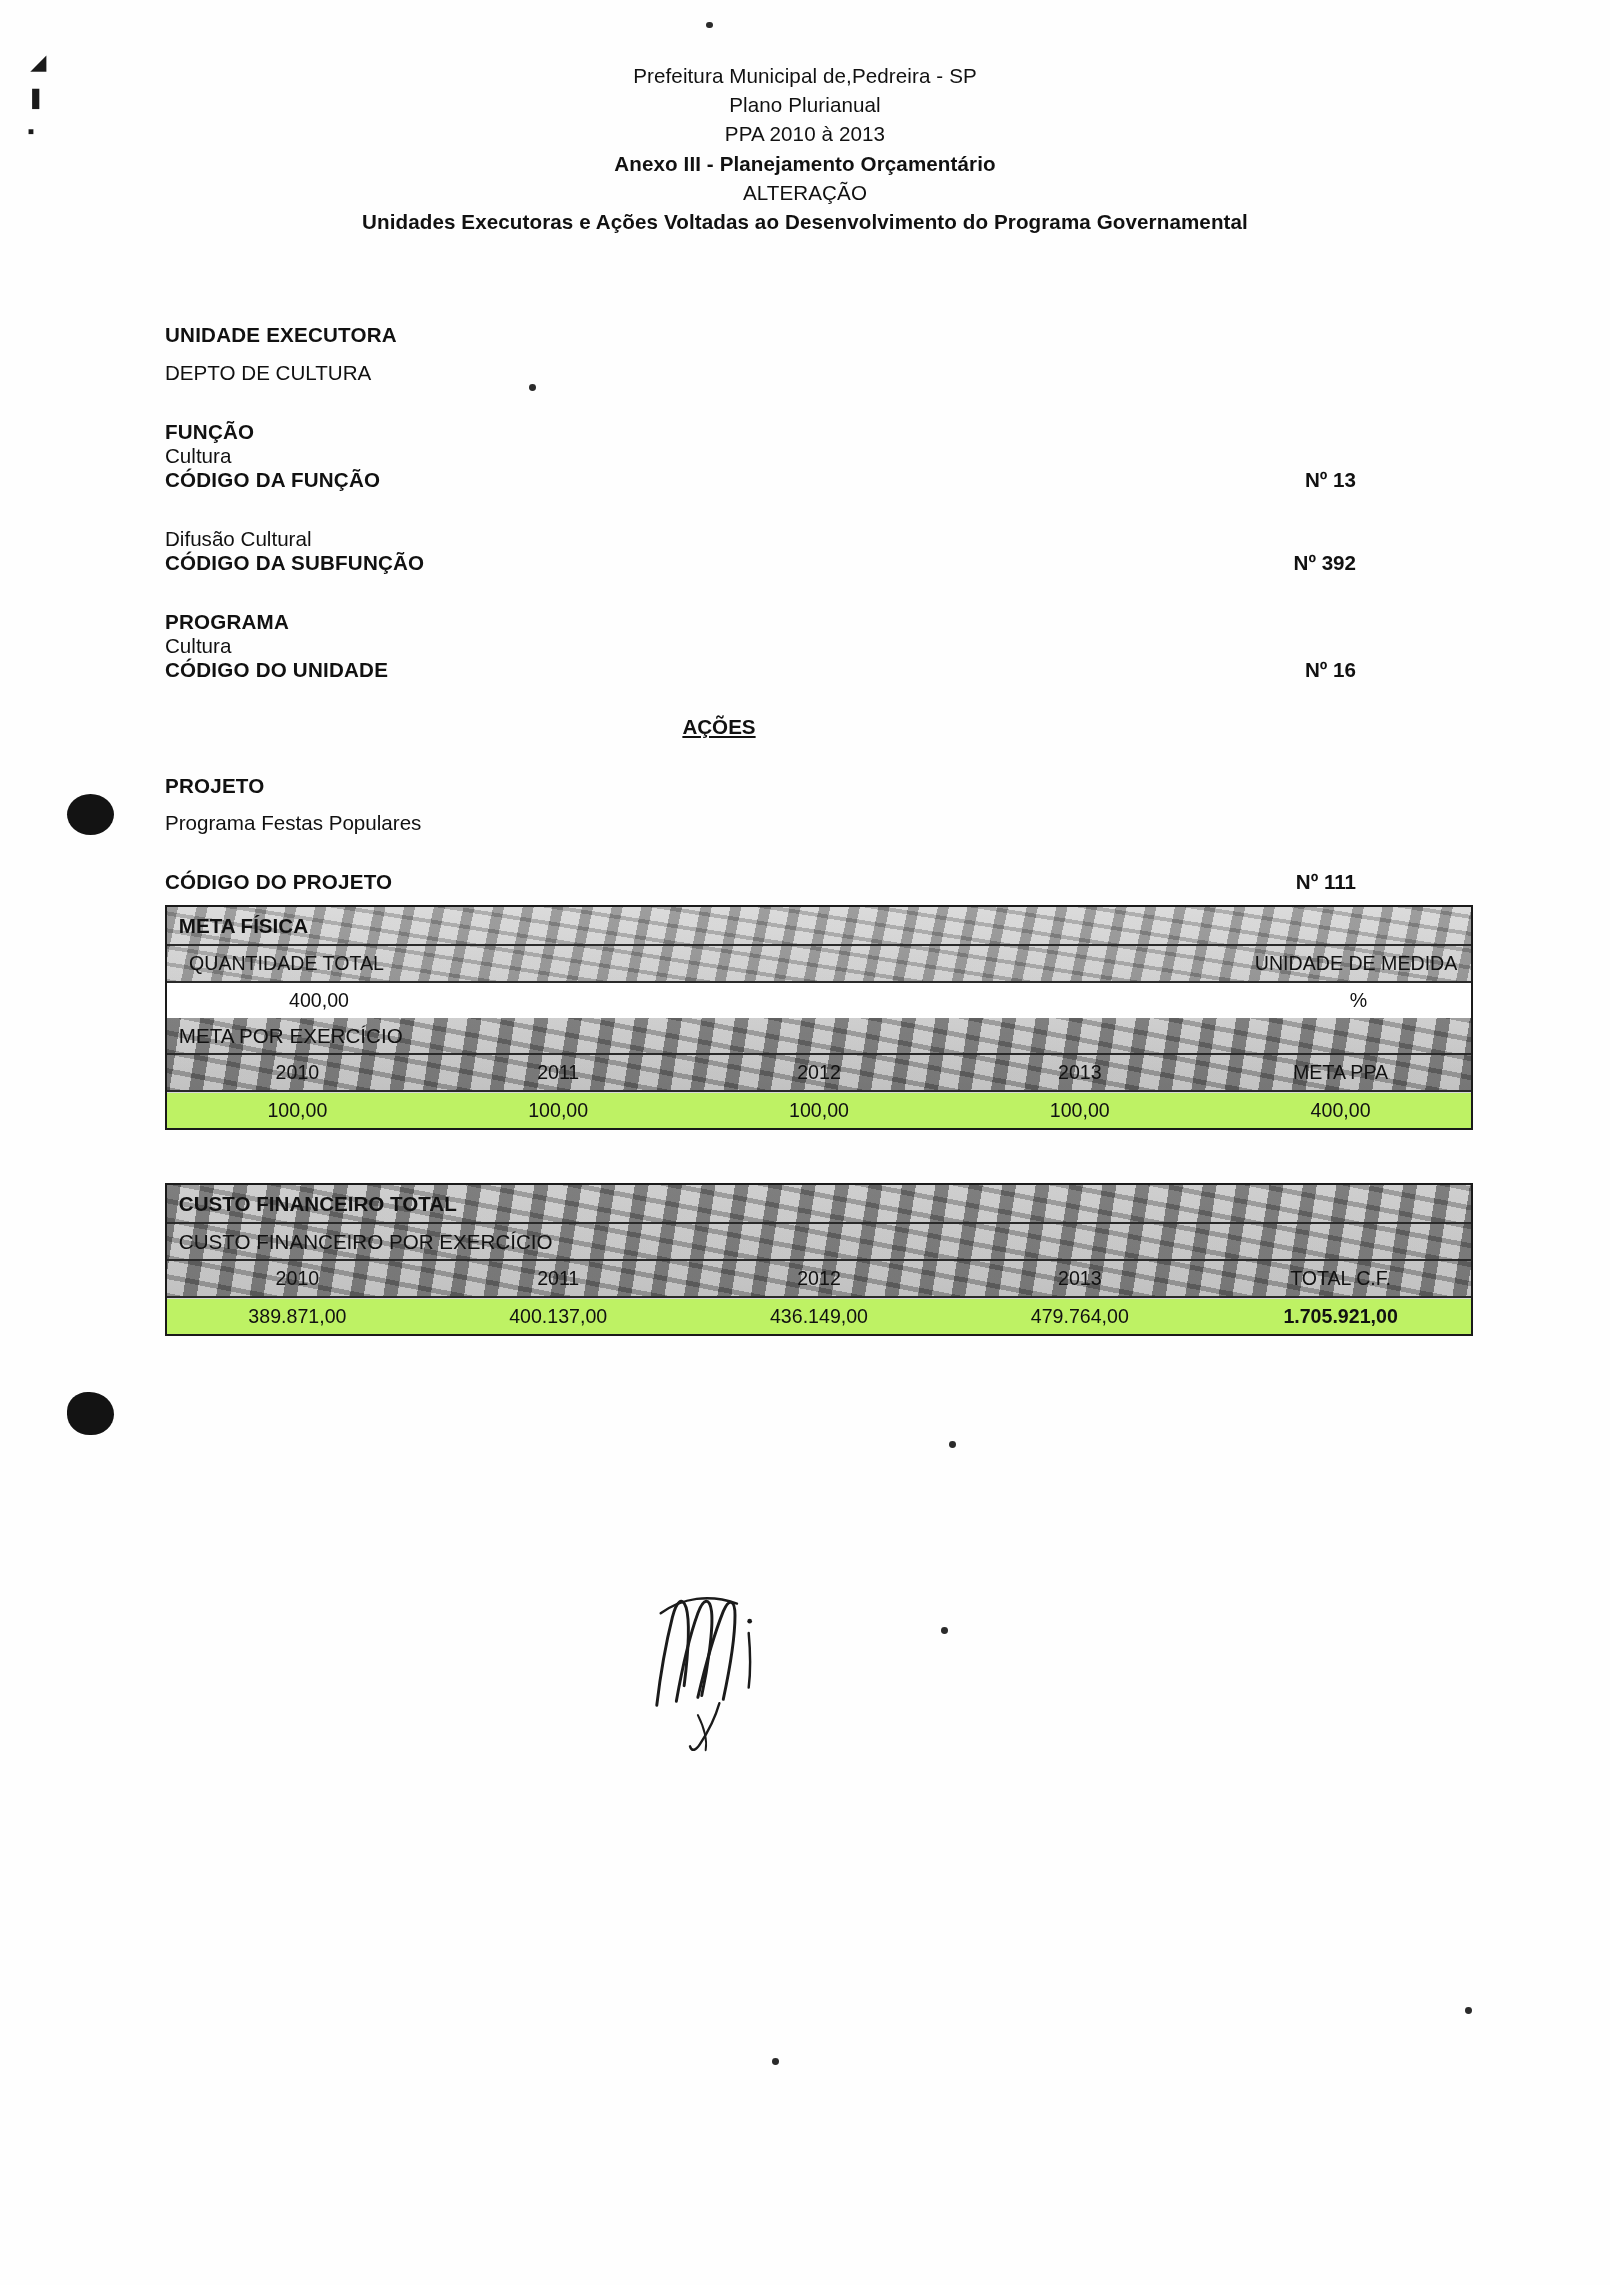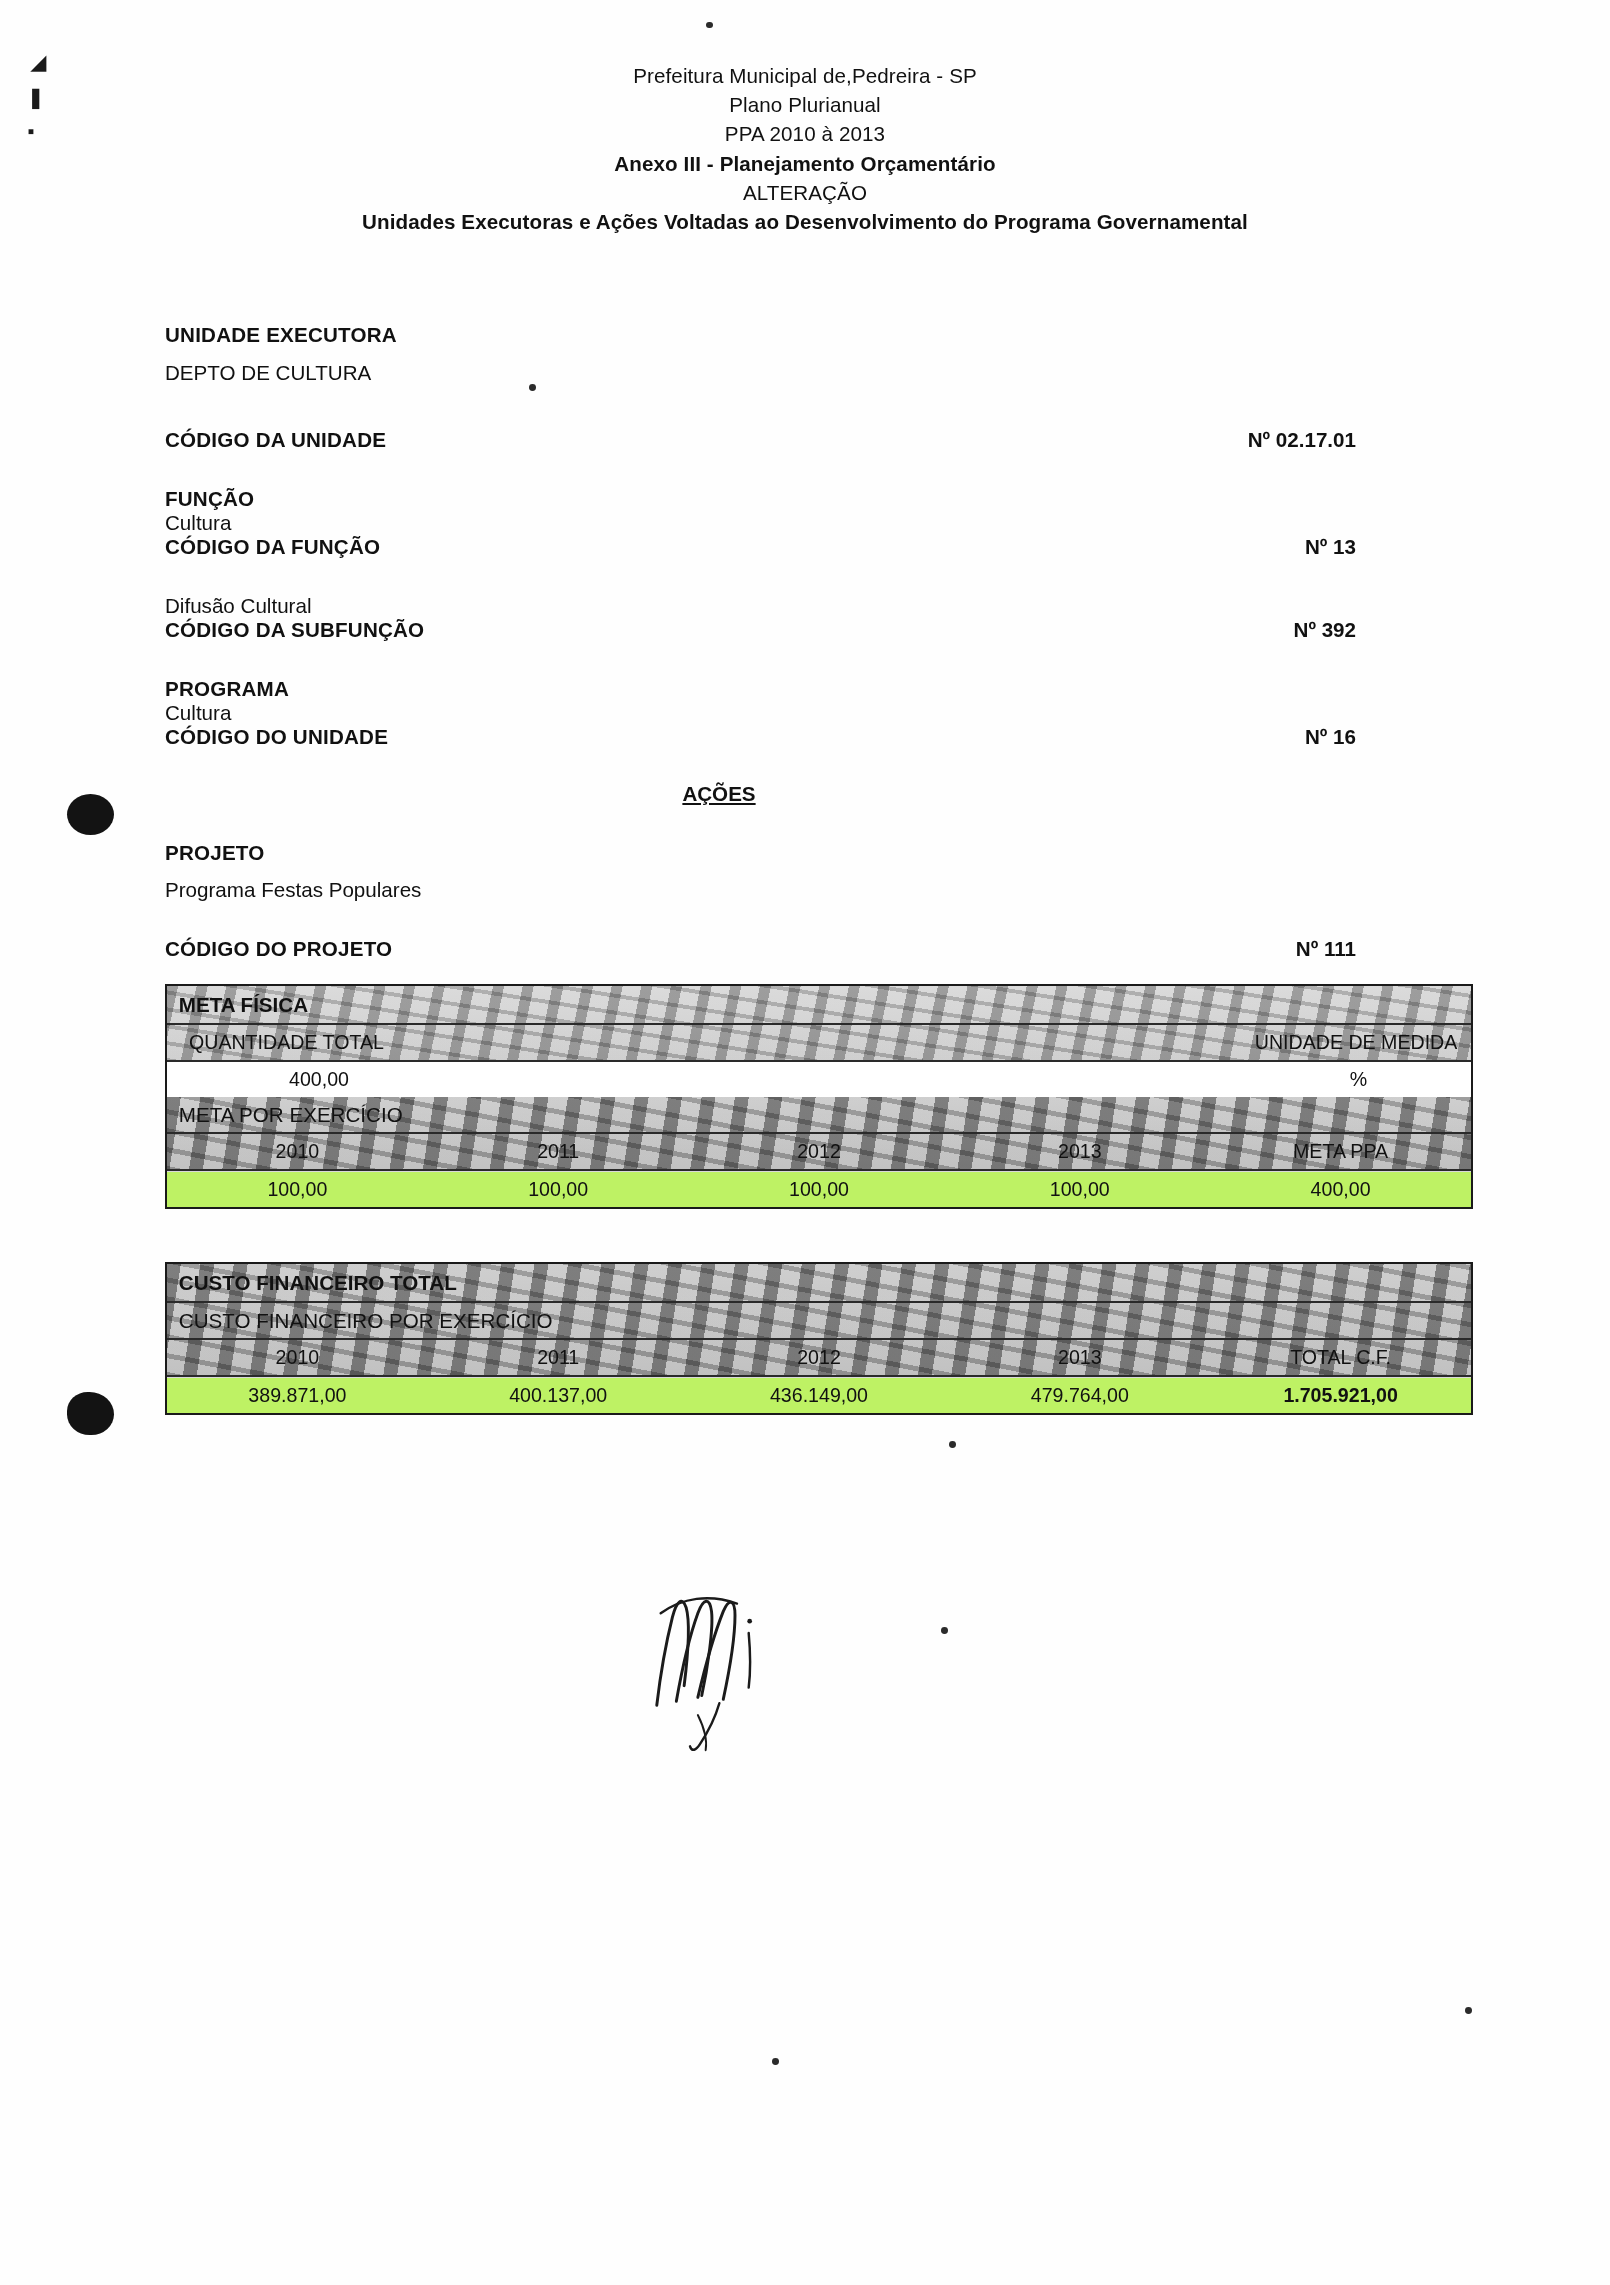--- a/index.html
+++ b/index.html
@@ -79,21 +79,21 @@
     font-size: 20.6px;
     font-weight: bold;
     margin-top: 33px;
     margin-right: 186px;
     text-decoration: underline;
   }
 
   
   .tbl {
     position: relative;
-    margin-top: 23px;
+    margin-top: 11px;
     width: 1304px;
     border: 2px solid #1a1a1a;
     background: #ffffff;
   }
   .tbl .shade {
     position: relative;
     background:
       repeating-linear-gradient(102deg, rgba(0,0,0,0.30) 0px, rgba(0,0,0,0.30) 10.8px, rgba(0,0,0,0.03) 10.8px, rgba(0,0,0,0.03) 29px),
       repeating-linear-gradient(9deg, rgba(0,0,0,0.16) 0px, rgba(0,0,0,0.16) 3.9px, rgba(255,255,255,0.25) 3.9px, rgba(255,255,255,0.25) 16.7px),
       linear-gradient(#d8d8d8, #c9c9c9);
@@ -232,24 +232,20 @@
     <div class="line bold">Unidades Executoras e Ações Voltadas ao Desenvolvimento do Programa Governamental</div>
   </div>
 
   <div class="content">
 
     <div class="fld">
       <div class="lbl">UNIDADE EXECUTORA</div>
       <div class="val gap-s">DEPTO DE CULTURA</div>
     </div>
 
-    <div class="fld gap-l row">
-      <div class="lbl">CÓDIGO DA UNIDADE</div>
-      <div class="num">Nº 02.17.01</div>
-    </div>
 
     <div class="fld gap-m">
       <div class="lbl">FUNÇÃO</div>
       <div class="val">Cultura</div>
       <div class="row">
         <div class="lbl">CÓDIGO DA FUNÇÃO</div>
         <div class="num">Nº 13</div>
       </div>
     </div>
 

